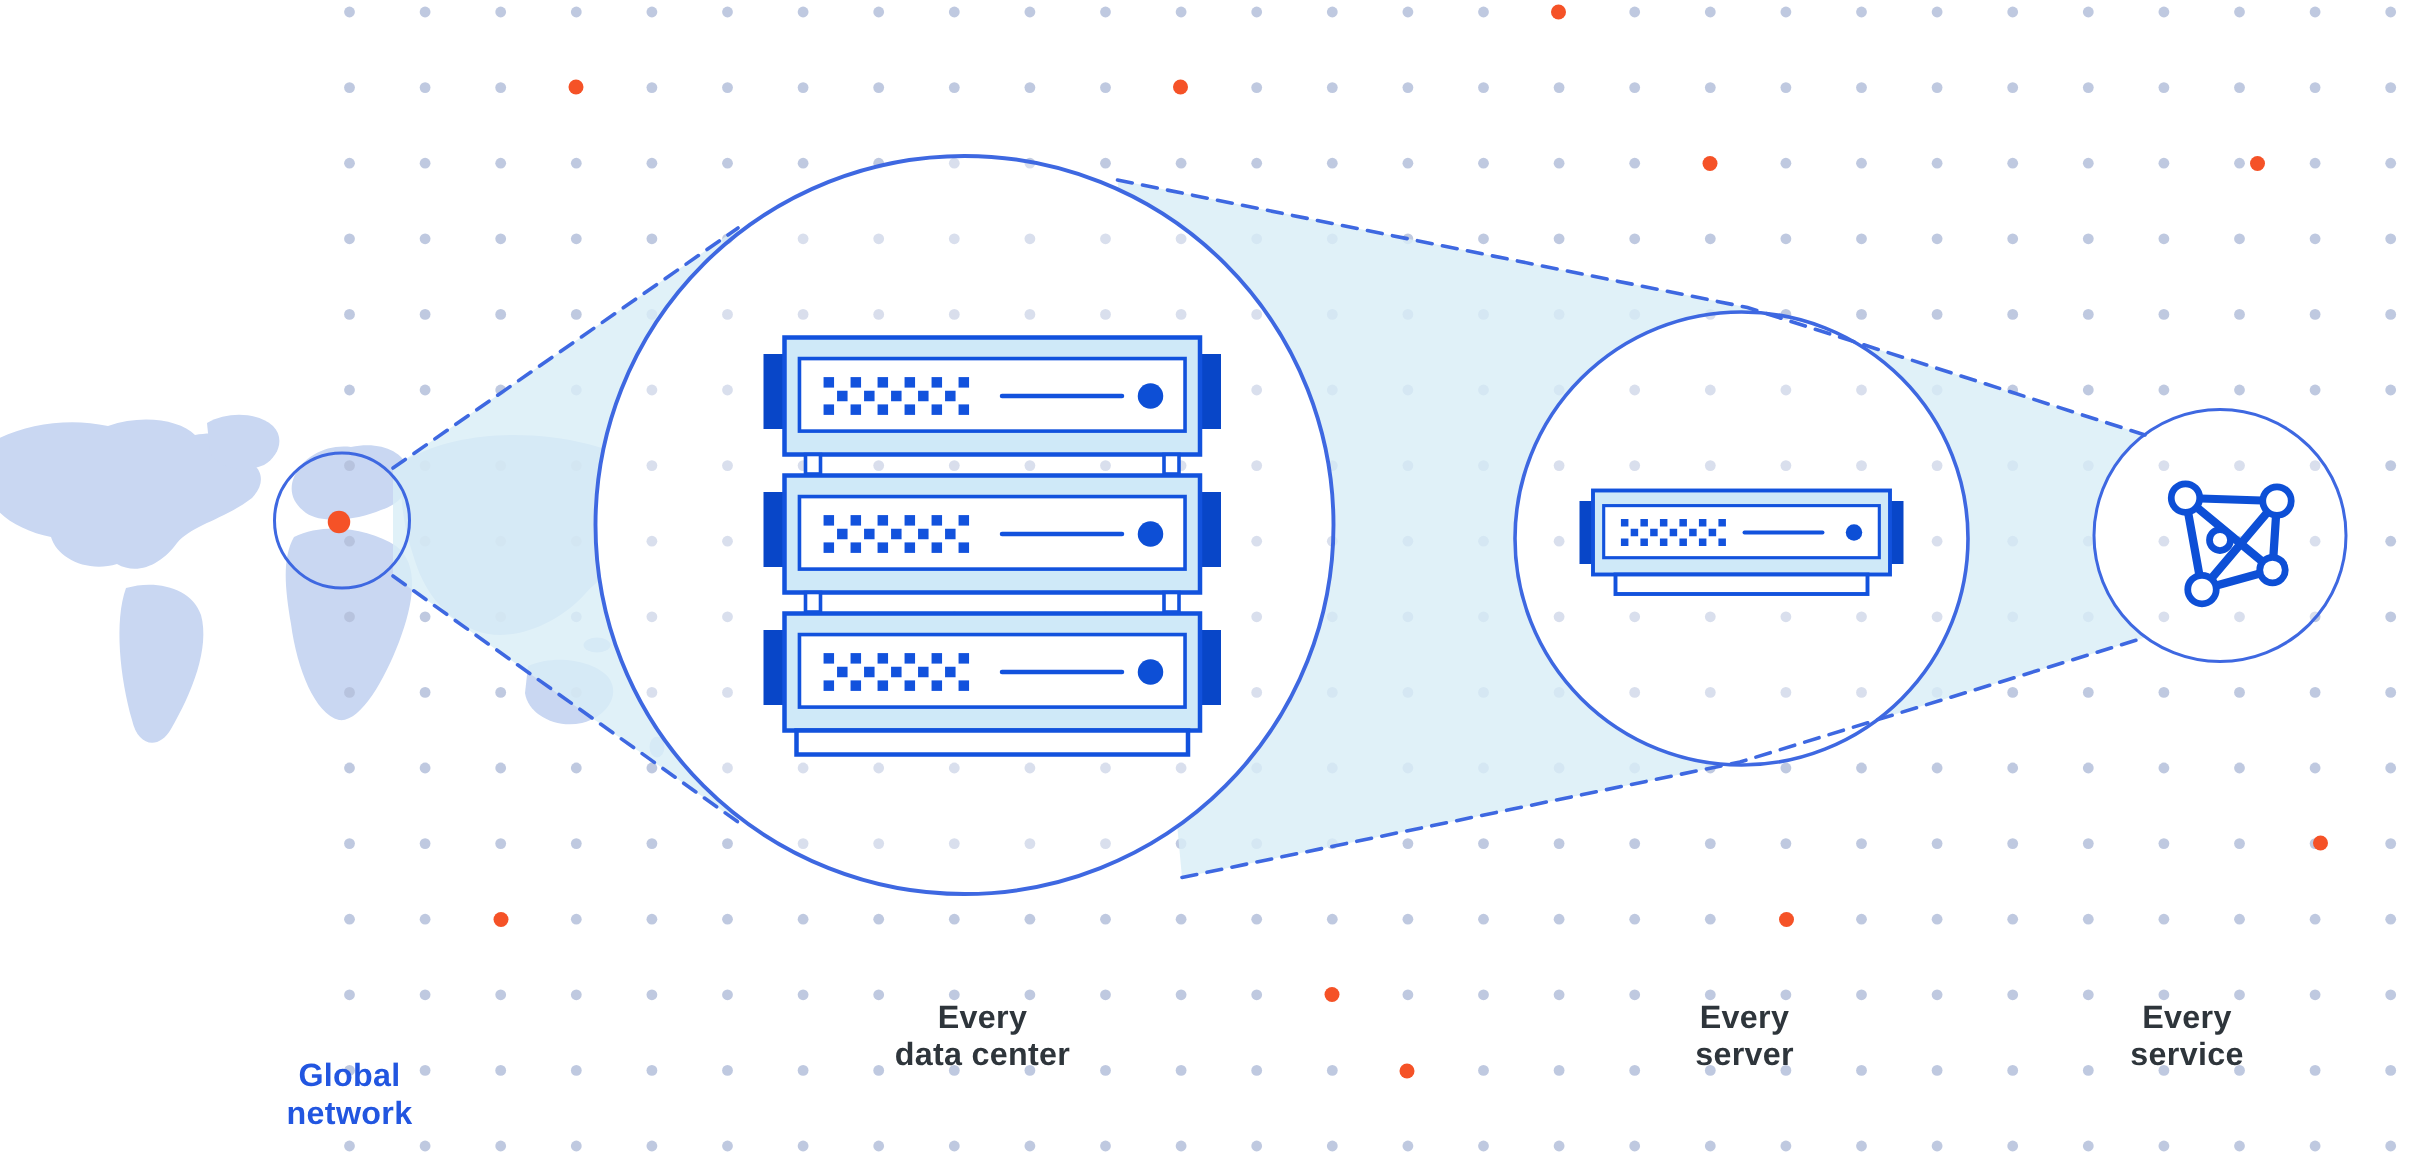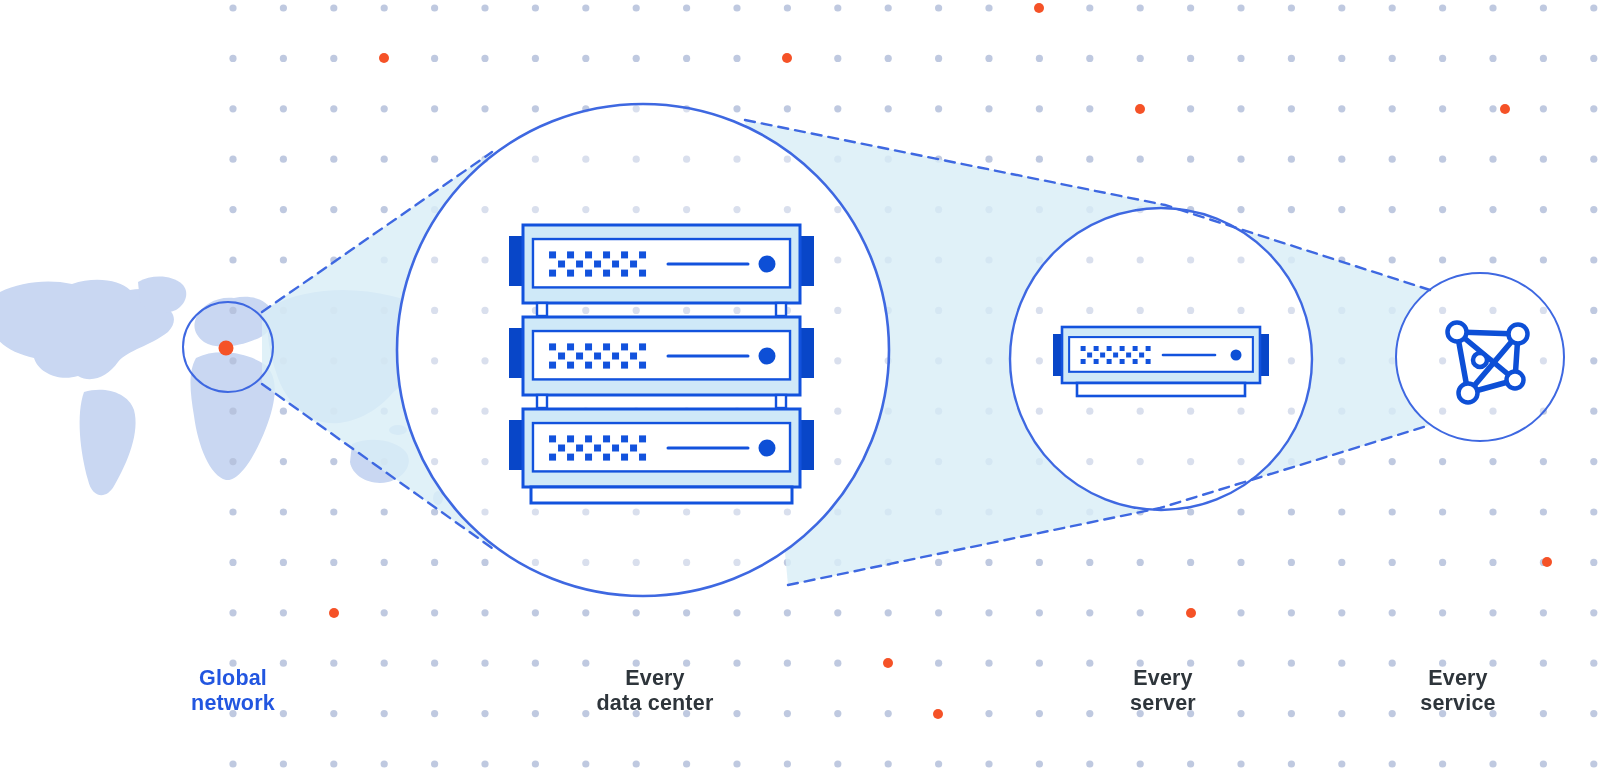--- a/index.html
+++ b/index.html
@@ -1094,21 +1094,21 @@
         <circle cx="1505" cy="109" r="5" fill="var(--orange)"></circle>
         <circle cx="1547" cy="562" r="5" fill="var(--orange)"></circle>
         <circle cx="334" cy="613" r="5" fill="var(--orange)"></circle>
         <circle cx="1191" cy="613" r="5" fill="var(--orange)"></circle>
         <circle cx="888" cy="663" r="5" fill="var(--orange)"></circle>
         <circle cx="938" cy="714" r="5" fill="var(--orange)"></circle>
         <circle cx="226" cy="348" r="7.5" fill="var(--orange)"></circle>
       </g>
   </svg>
 
-  <div class="lbl blue" id="lbl-global" style="left: 233px;">Global
+  <div class="lbl blue" id="lbl-global" style="left: 233px; margin-top: 39px;">Global
 network</div>
   <div class="lbl" id="lbl-dc" style="left: 655px;">Every
 data center</div>
   <div class="lbl" id="lbl-server" style="left: 1163px;">Every
 server</div>
   <div class="lbl" id="lbl-service" style="left: 1458px;">Every
 service</div>
 </div>
 
 </body></html>

